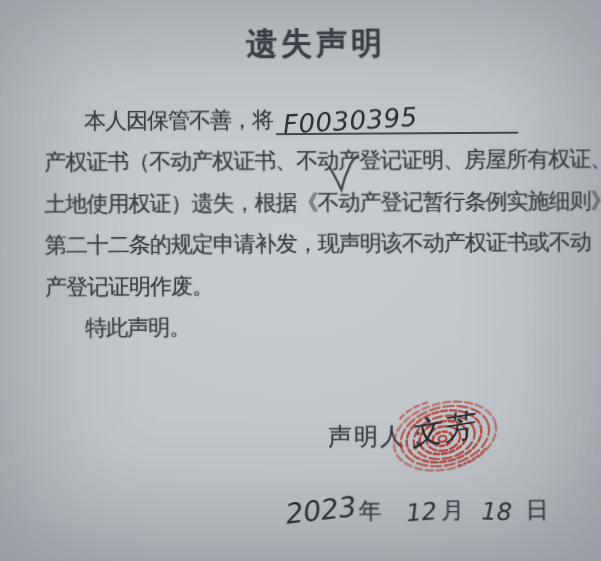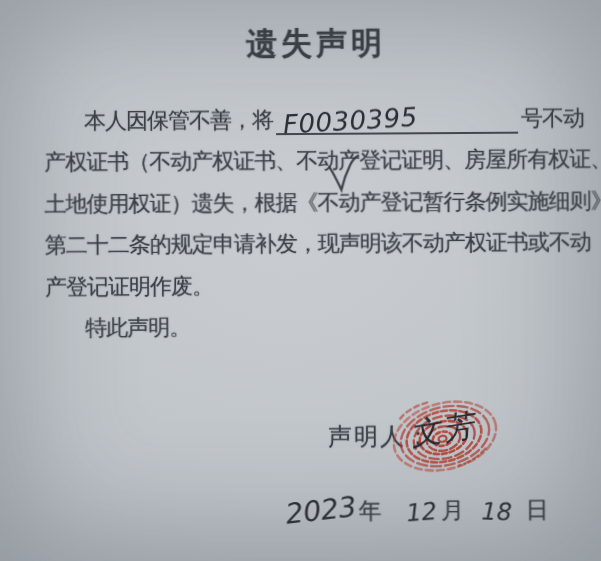--- a/index.html
+++ b/index.html
@@ -119,21 +119,20 @@
 <div class="photo">
 
   <h1 class="title print">遗失声明</h1>
 
   <div class="para">
     <div class="line indent">
       <span class="print">本人因保管不善，将</span>
       <span class="blank-line">
         <span class="hand cert-number">F0030395</span>
       </span>
-      <span class="print">号不动</span>
     </div>
     <div class="line print">产权证书（不动产权证书、不动产登记证明、房屋所有权证、</div>
     <div class="line print">土地使用权证）遗失，根据《不动产登记暂行条例实施细则》</div>
     <div class="line print">第二十二条的规定申请补发，现声明该不动产权证书或不动</div>
     <div class="line print">产登记证明作废。</div>
     <div class="line print indent">特此声明。</div>
   </div>
 
   <svg class="checkmark" width="36" height="44" viewBox="0 0 36 44">
     <path d="M3 14 Q8 22 15 37 Q18 24 24 12 Q27 6 32 3" fill="none" stroke="#2e3138" stroke-width="2.3" stroke-linecap="round" opacity="0.88"></path>

